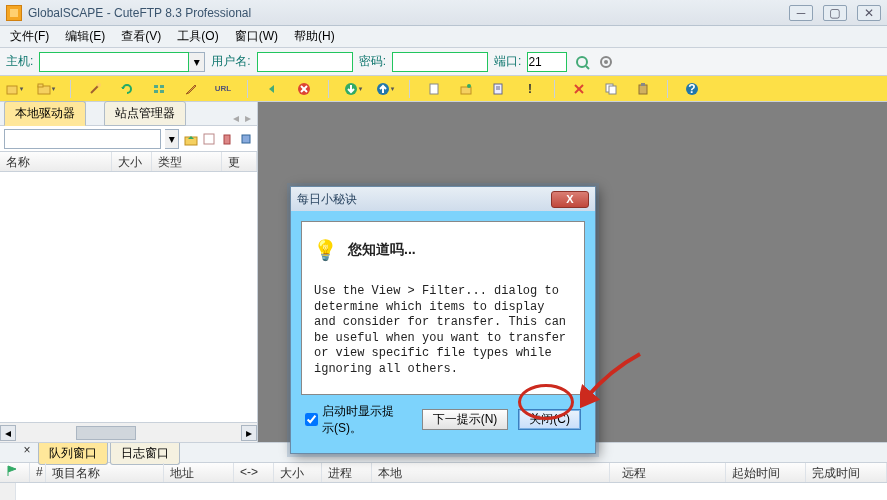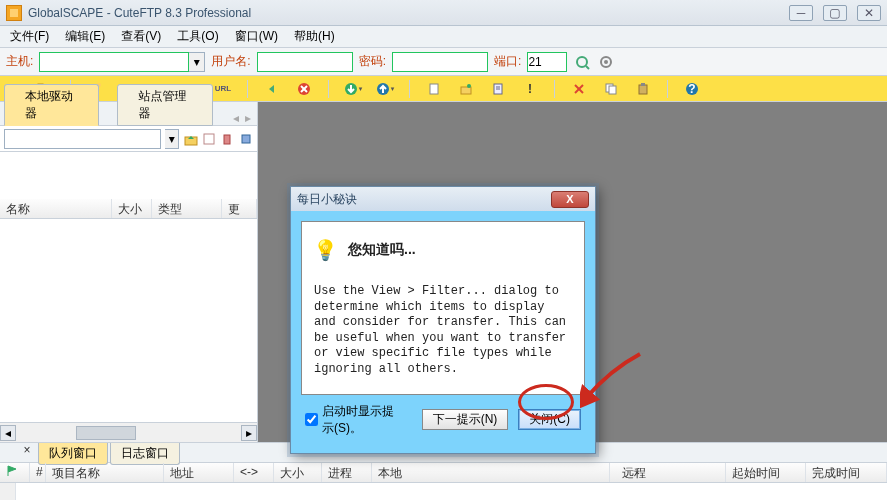--- a/index.html
+++ b/index.html
@@ -12,21 +12,21 @@
     .titlebar-text { color:#3a546e; }
     .winbtns { margin-left:auto; display:flex; gap:10px; }
     .winbtn { width:24px; height:16px; border:1px solid #8fa2b5; background:#e6edf3; display:flex; align-items:center; justify-content:center; cursor:pointer; border-radius:2px; color:#556; }
 
     
     .menubar { height:22px; background:#eef2f5; border-bottom:1px solid #c9d1da; display:flex; align-items:center; padding:0 4px; gap:4px; }
     .menuitem { padding:2px 6px; cursor:pointer; }
 
     
     .connbar { height:28px; background:#f3f5f7; border-bottom:1px solid #c9d1da; display:flex; align-items:center; padding:0 6px; gap:6px; }
-    .connbar label { color:#c2410c; white-space:nowrap; }
+    .connbar label { color:#0f766e; white-space:nowrap; }
     .conninp { border:1px solid #22c55e; background:#fff; height:20px; }
     .host { width:150px; }
     .user { width:96px; }
     .pass { width:96px; }
     .port { width:40px; }
     .host-arrow { width:16px; height:20px; border:1px solid #9fb0c2; border-left:none; background:#f0f0f0; display:flex; align-items:center; justify-content:center; cursor:pointer; }
     .iconbtn { width:18px; height:18px; display:flex; align-items:center; justify-content:center; cursor:pointer; }
 
     
     .toolbar { height:26px; background:#fde047; border-bottom:1px solid #c9d1da; display:flex; align-items:center; padding:0 4px; gap:12px; }
@@ -34,33 +34,33 @@
     .tbtn .drop { font-size:7px; margin-left:1px; color:#555; }
     .tsep { width:1px; height:18px; background:#c9d1da; margin:0 2px; }
 
     
     .main { display:flex; height:calc(500px - 26px - 22px - 28px - 26px - 20px - 38px); }
     .leftpane { width:258px; border-right:1px solid #c9d1da; display:flex; flex-direction:column; background:#fff; }
     .rightpane { flex:1; background:#808080; }
 
     
     .ltabs { height:24px; background:#eef2f5; border-bottom:1px solid #c9d1da; display:flex; align-items:flex-end; padding:0 4px; position:relative; }
-    .ltab { padding:3px 20px; border:1px solid #b0bcc8; background:#f5f1e0; margin-right:18px; cursor:pointer; border-top-left-radius:3px; border-top-right-radius:3px; position:relative; top:1px;font-family:Liberation Serif, serif; }
+    .ltab { padding:3px 10px; border:1px solid #b0bcc8; background:#f5f1e0; margin-right:18px; cursor:pointer; border-top-left-radius:3px; border-top-right-radius:3px; position:relative; top:1px;font-family:Liberation Serif, serif; }
     .ltab.active { background:#ffe79a; border-bottom:1px solid #ffe79a; }
     .ltab-nav { margin-left:auto; display:flex; gap:2px; color:#aaa; }
     .ltab-nav span { cursor:pointer; padding:0 2px; }
 
     
     .pathbar { height:26px; border-bottom:1px solid #c9d1da; display:flex; align-items:center; padding:0 4px; gap:4px; }
     .pathinp { flex:1; height:20px; border:1px solid #9fb0c2; background:#fff; }
     .path-arrow { width:16px; height:20px; border:1px solid #9fb0c2; border-left:none; background:#f0f0f0; display:flex; align-items:center; justify-content:center; cursor:pointer; }
     .smico { width:16px; height:16px; display:flex; align-items:center; justify-content:center; cursor:pointer; }
 
     
-    .lhead { height:20px; background:linear-gradient(#fdfdfd,#ececec); border-bottom:1px solid #c9d1da; display:flex;margin-top:47px; }
+    .lhead { height:20px; background:linear-gradient(#fdfdfd,#ececec); border-bottom:1px solid #c9d1da; display:flex; }
     .lhead .col { border-right:1px solid #dde2e8; padding:2px 6px; color:#333; cursor:pointer; overflow:hidden; }
     .col-name { width:112px; }
     .col-size { width:40px; }
     .col-type { width:70px; }
     .col-more { flex:1; min-width:0; }
     .lbody { flex:1; background:#fff; overflow:auto; }
     .lscroll { height:20px; background:#f0f0f0; border-top:1px solid #c9d1da; display:flex; align-items:center; }
     .lscroll .thumb { width:60px; height:14px; background:#d0d6dc; border:1px solid #abb6c2; margin-left:60px; }
     .lscroll .arrow { width:16px; height:16px; border:1px solid #abb6c2; background:#e6eaef; display:flex; align-items:center; justify-content:center; cursor:pointer; }
 

